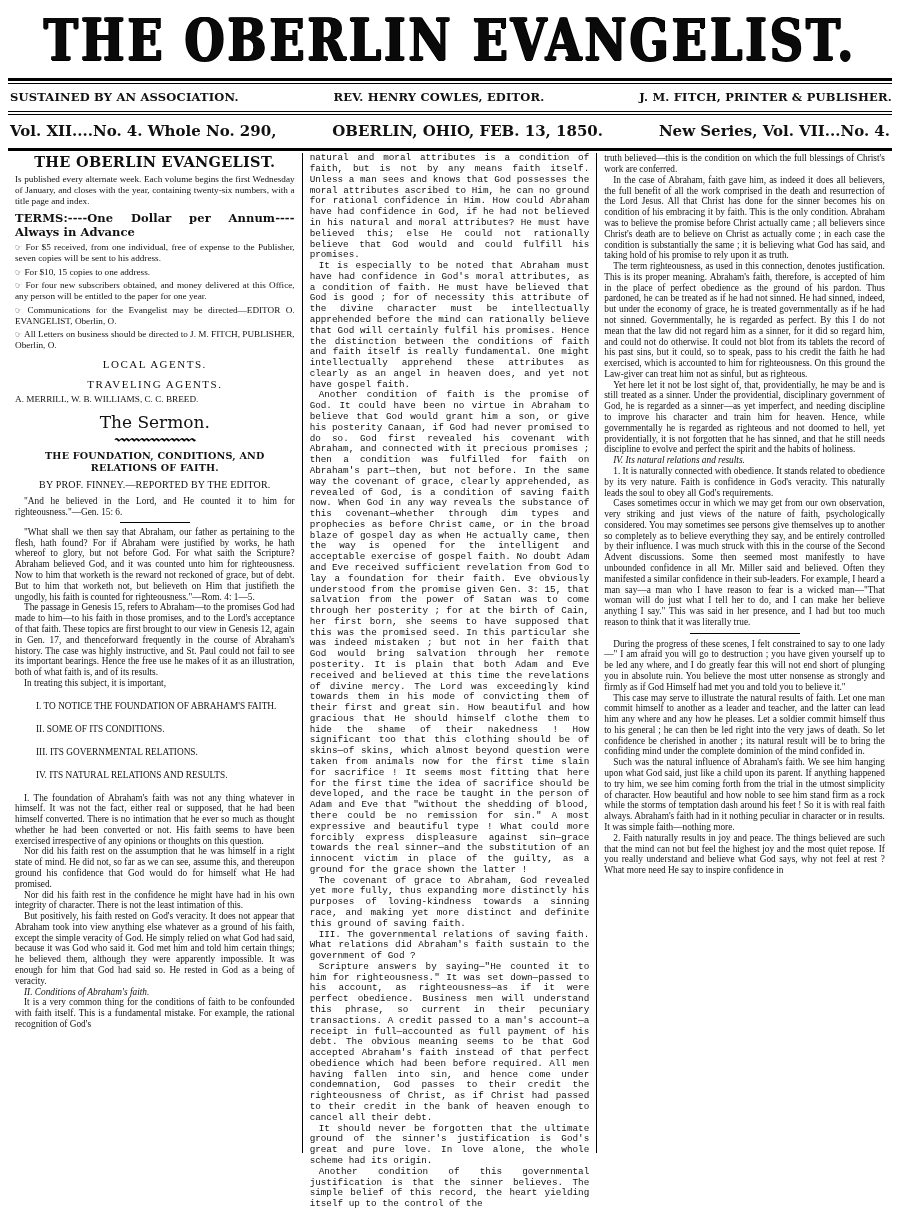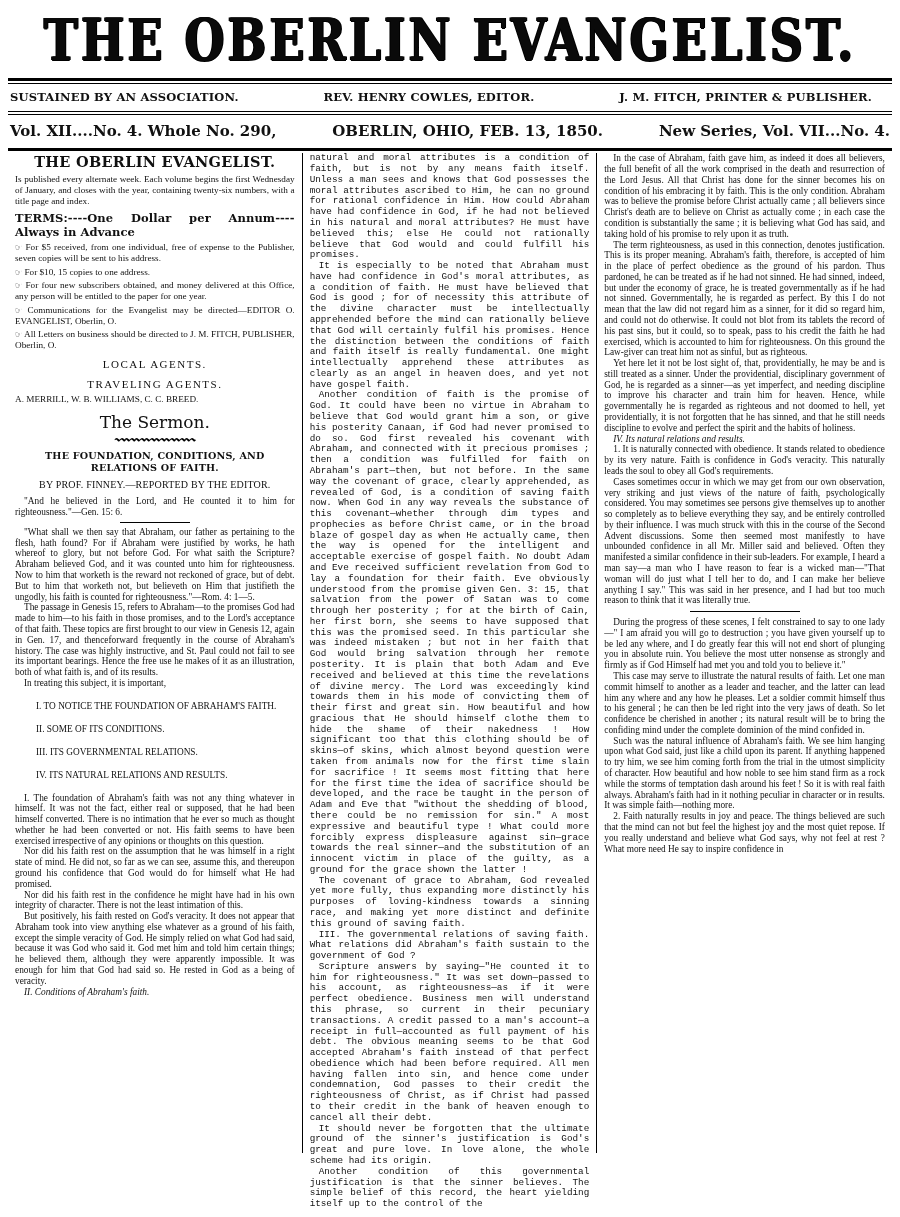--- a/index.html
+++ b/index.html
@@ -54,21 +54,21 @@
   .rule-thin2 {
     border-top: 1px solid #000;
     margin: 2px 8px 0 8px;
   }
 
   
   .credits {
     display: flex;
     justify-content: space-between;
     align-items: baseline;
-    padding: 6px 28px 5px 10px;
+    padding: 6px 8px 5px 10px;
     font-family: "DejaVu Serif", serif;
     font-weight: bold;
     font-size: 11.5px;
     letter-spacing: 0.2px;
   }
   .credits .c-left { text-align: left; }
   .credits .c-mid { text-align: center; }
   .credits .c-right { text-align: right; }
 
   
@@ -278,34 +278,36 @@
       <p class="outline-item sc">I. TO NOTICE THE FOUNDATION OF ABRAHAM'S FAITH.</p>
       <p class="outline-item sc">II. SOME OF ITS CONDITIONS.</p>
       <p class="outline-item sc">III. ITS GOVERNMENTAL RELATIONS.</p>
       <p class="outline-item sc">IV. ITS NATURAL RELATIONS AND RESULTS.</p>
 
       <p class="body">I. The foundation of Abraham's faith was not any thing whatever in himself. It was not the fact, either real or supposed, that he had been himself converted. There is no intimation that he ever so much as thought whether he had been converted or not. His faith seems to have been exercised irrespective of any opinions or thoughts on this question.</p>
       <p class="body">Nor did his faith rest on the assumption that he was himself in a right state of mind. He did not, so far as we can see, assume this, and thereupon ground his confidence that God would do for himself what He had promised.</p>
       <p class="body">Nor did his faith rest in the confidence he might have had in his own integrity of character. There is not the least intimation of this.</p>
       <p class="body">But positively, his faith rested on God's veracity. It does not appear that Abraham took into view anything else whatever as a ground of his faith, except the simple veracity of God. He simply relied on what God had said, because it was God who said it. God met him and told him certain things; he believed them, although they were apparently impossible. It was enough for him that God had said so. He rested in God as a being of veracity.</p>
       <p class="body ital">II. Conditions of Abraham's faith.</p>
+      <p class="body">It is a very common thing for the conditions of faith to be confounded with faith itself. This is a fundamental mistake. For example, the rational recognition of God's</p>
     </div>
 
     <div class="col c2">
       <p class="body noind">natural and moral attributes is a condition of faith, but is not by any means faith itself. Unless a man sees and knows that God possesses the moral attributes ascribed to Him, he can no ground for rational confidence in Him. How could Abraham have had confidence in God, if he had not believed in his natural and moral attributes? He must have believed this; else He could not rationally believe that God would and could fulfill his promises.</p>
       <p class="body">It is especially to be noted that Abraham must have had confidence in God's moral attributes, as a condition of faith. He must have believed that God is good ; for of necessity this attribute of the divine character must be intellectually apprehended before the mind can rationally believe that God will certainly fulfil his promises. Hence the distinction between the conditions of faith and faith itself is really fundamental. One might intellectually apprehend these attributes as clearly as an angel in heaven does, and yet not have gospel faith.</p>
       <p class="body">Another condition of faith is the promise of God. It could have been no virtue in Abraham to believe that God would grant him a son, or give his posterity Canaan, if God had never promised to do so. God first revealed his covenant with Abraham, and connected with it precious promises ; then a condition was fulfilled for faith on Abraham's part—then, but not before. In the same way the covenant of grace, clearly apprehended, as revealed of God, is a condition of saving faith now. When God in any way reveals the substance of this covenant—whether through dim types and prophecies as before Christ came, or in the broad blaze of gospel day as when He actually came, then the way is opened for the intelligent and acceptable exercise of gospel faith. No doubt Adam and Eve received sufficient revelation from God to lay a foundation for their faith. Eve obviously understood from the promise given Gen. 3: 15, that salvation from the power of Satan was to come through her posterity ; for at the birth of Cain, her first born, she seems to have supposed that this was the promised seed. In this particular she was indeed mistaken ; but not in her faith that God would bring salvation through her remote posterity. It is plain that both Adam and Eve received and believed at this time the revelations of divine mercy. The Lord was exceedingly kind towards them in his mode of convicting them of their first and great sin. How beautiful and how gracious that He should himself clothe them to hide the shame of their nakedness ! How significant too that this clothing should be of skins—of skins, which almost beyond question were taken from animals now for the first time slain for sacrifice ! It seems most fitting that here for the first time the idea of sacrifice should be developed, and the race be taught in the person of Adam and Eve that "without the shedding of blood, there could be no remission for sin." A most expressive and beautiful type ! What could more forcibly express displeasure against sin—grace towards the real sinner—and the substitution of an innocent victim in place of the guilty, as a ground for the grace shown the latter !</p>
       <p class="body">The covenant of grace to Abraham, God revealed yet more fully, thus expanding more distinctly his purposes of loving-kindness towards a sinning race, and making yet more distinct and definite this ground of saving faith.</p>
       <p class="body">III. The governmental relations of saving faith. What relations did Abraham's faith sustain to the government of God ?</p>
       <p class="body">Scripture answers by saying—"He counted it to him for righteousness." It was set down—passed to his account, as righteousness—as if it were perfect obedience. Business men will understand this phrase, so current in their pecuniary transactions. A credit passed to a man's account—a receipt in full—accounted as full payment of his debt. The obvious meaning seems to be that God accepted Abraham's faith instead of that perfect obedience which had been before required. All men having fallen into sin, and hence come under condemnation, God passes to their credit the righteousness of Christ, as if Christ had passed to their credit in the bank of heaven enough to cancel all their debt.</p>
       <p class="body">It should never be forgotten that the ultimate ground of the sinner's justification is God's great and pure love. In love alone, the whole scheme had its origin.</p>
       <p class="body">Another condition of this governmental justification is that the sinner believes. The simple belief of this record, the heart yielding itself up to the control of the</p>
     </div>
 
     <div class="col c3">
+      <p class="body noind">truth believed—this is the condition on which the full blessings of Christ's work are conferred.</p>
       <p class="body">In the case of Abraham, faith gave him, as indeed it does all believers, the full benefit of all the work comprised in the death and resurrection of the Lord Jesus. All that Christ has done for the sinner becomes his on condition of his embracing it by faith. This is the only condition. Abraham was to believe the promise before Christ actually came ; all believers since Christ's death are to believe on Christ as actually come ; in each case the condition is substantially the same ; it is believing what God has said, and taking hold of his promise to rely upon it as truth.</p>
       <p class="body">The term righteousness, as used in this connection, denotes justification. This is its proper meaning. Abraham's faith, therefore, is accepted of him in the place of perfect obedience as the ground of his pardon. Thus pardoned, he can be treated as if he had not sinned. He had sinned, indeed, but under the economy of grace, he is treated governmentally as if he had not sinned. Governmentally, he is regarded as perfect. By this I do not mean that the law did not regard him as a sinner, for it did so regard him, and could not do otherwise. It could not blot from its tablets the record of his past sins, but it could, so to speak, pass to his credit the faith he had exercised, which is accounted to him for righteousness. On this ground the Law-giver can treat him not as sinful, but as righteous.</p>
       <p class="body">Yet here let it not be lost sight of, that, providentially, he may be and is still treated as a sinner. Under the providential, disciplinary government of God, he is regarded as a sinner—as yet imperfect, and needing discipline to improve his character and train him for heaven. Hence, while governmentally he is regarded as righteous and not doomed to hell, yet providentially, it is not forgotten that he has sinned, and that he still needs discipline to evolve and perfect the spirit and the habits of holiness.</p>
       <p class="body ital">IV. Its natural relations and results.</p>
       <p class="body">1. It is naturally connected with obedience. It stands related to obedience by its very nature. Faith is confidence in God's veracity. This naturally leads the soul to obey all God's requirements.</p>
       <p class="body">Cases sometimes occur in which we may get from our own observation, very striking and just views of the nature of faith, psychologically considered. You may sometimes see persons give themselves up to another so completely as to believe everything they say, and be entirely controlled by their influence. I was much struck with this in the course of the Second Advent discussions. Some then seemed most manifestly to have unbounded confidence in all Mr. Miller said and believed. Often they manifested a similar confidence in their sub-leaders. For example, I heard a man say—a man who I have reason to fear is a wicked man—"That woman will do just what I tell her to do, and I can make her believe anything I say." This was said in her presence, and I had but too much reason to think that it was literally true.</p>
       <div class="hr-mid"></div>
       <p class="body">During the progress of these scenes, I felt constrained to say to one lady—" I am afraid you will go to destruction ; you have given yourself up to be led any where, and I do greatly fear this will not end short of plunging you in absolute ruin. You believe the most utter nonsense as strongly and firmly as if God Himself had met you and told you to believe it."</p>
       <p class="body">This case may serve to illustrate the natural results of faith. Let one man commit himself to another as a leader and teacher, and the latter can lead him any where and any how he pleases. Let a soldier commit himself thus to his general ; he can then be led right into the very jaws of death. So let confidence be cherished in another ; its natural result will be to bring the confiding mind under the complete dominion of the mind confided in.</p>
       <p class="body">Such was the natural influence of Abraham's faith. We see him hanging upon what God said, just like a child upon its parent. If anything happened to try him, we see him coming forth from the trial in the utmost simplicity of character. How beautiful and how noble to see him stand firm as a rock while the storms of temptation dash around his feet ! So it is with real faith always. Abraham's faith had in it nothing peculiar in character or in results. It was simple faith—nothing more.</p>

